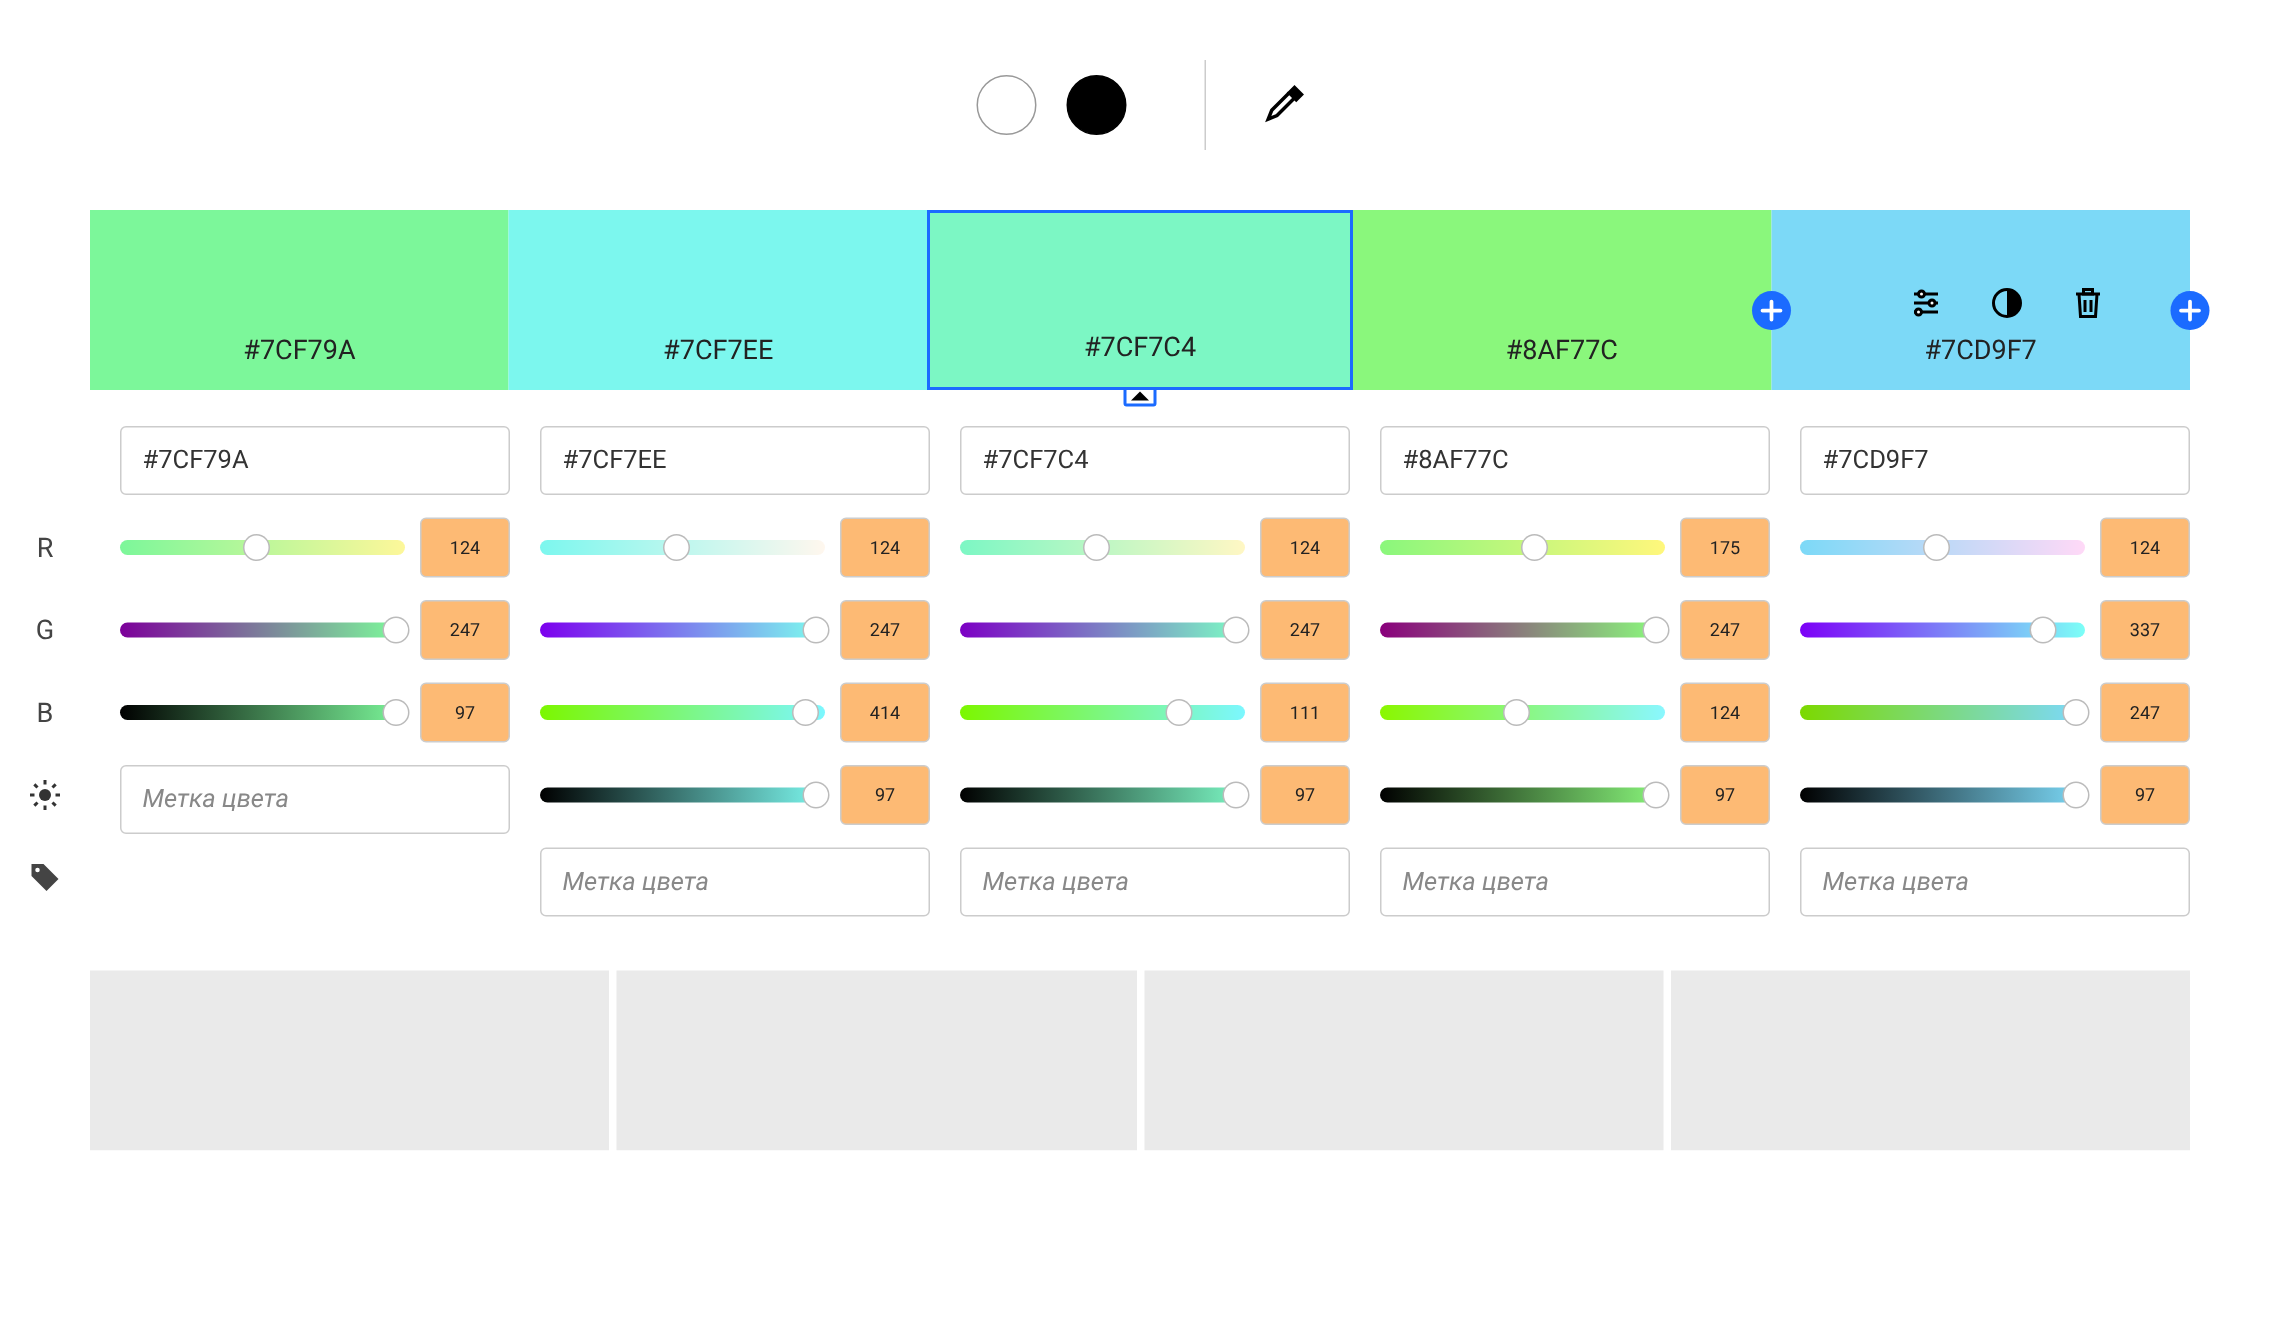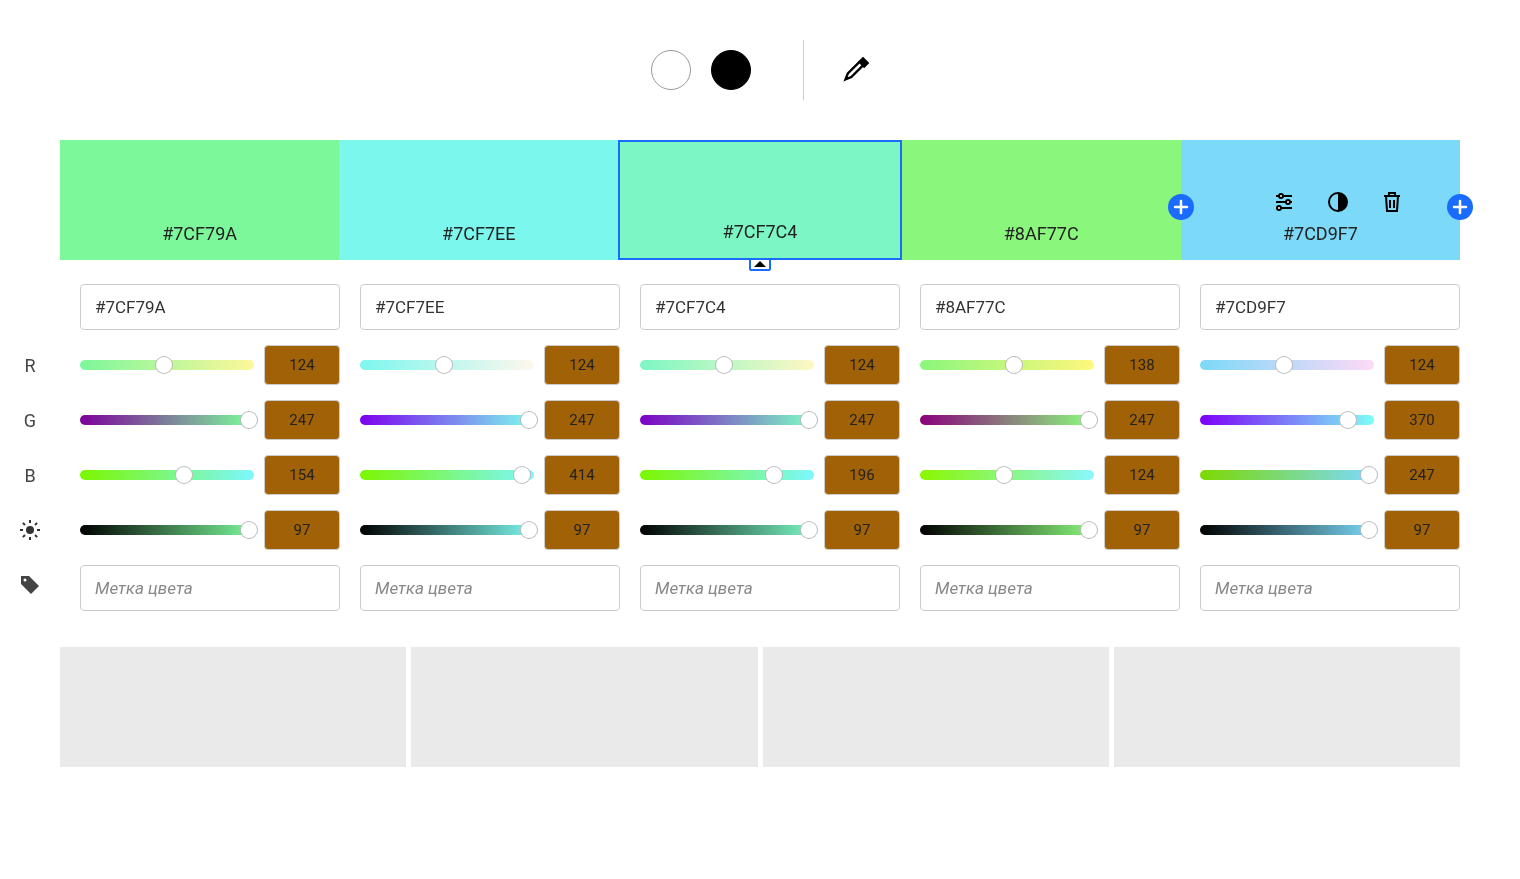--- a/index.html
+++ b/index.html
@@ -167,29 +167,29 @@
     top: -3px;
     width: 16px;
     height: 16px;
     border-radius: 50%;
     background: #fff;
     border: 2px solid #fff;
     box-shadow: 0 0 0 1px #bbb;
     transform: translateX(-50%);
   }
   .slider-val {
-    width: 76px;
+    width: 60px;
     height: 40px;
     border: 1px solid #ccc;
     border-radius: 4px;
-    font-size: 15px;
-    display: flex;
-    align-items: center;
-    justify-content: center;
-    background: #a16207;
+    font-size: 12px;
+    display: flex;
+    align-items: center;
+    justify-content: center;
+    background: #fdba74;
   }
 
   
   .swatch-row-2 {
     display: flex;
     width: 1400px;
     margin: 36px 60px 0;
   }
   .swatch-row-2 .swatch-cell2 {
     flex: 1;
@@ -306,26 +306,20 @@
     </div>
     <div class="slider-val">124</div>
   </div>
     <div class="slider-row">
     <div class="slider-track" style="background:linear-gradient(to right,#7C009A,#7CFF9A)">
       <div class="slider-handle" style="left:97%"></div>
     </div>
     <div class="slider-val">247</div>
   </div>
     <div class="slider-row">
-    <div class="slider-track" style="background:linear-gradient(to right,#7CF700,#7CF7FF)">
-      <div class="slider-handle" style="left:60%"></div>
-    </div>
-    <div class="slider-val">154</div>
-  </div>
-    <div class="slider-row">
     <div class="slider-track" style="background:linear-gradient(to right,#000000,#7CF79A)">
       <div class="slider-handle" style="left:97%"></div>
     </div>
     <div class="slider-val">97</div>
   </div>
     <div class="label-input">Метка цвета</div>
   </div>
     <div class="column">
     <div class="hex-input">#7CF7EE</div>
     <div class="slider-row">
@@ -365,37 +359,37 @@
     <div class="slider-row">
     <div class="slider-track" style="background:linear-gradient(to right,#7C00C4,#7CFFC4)">
       <div class="slider-handle" style="left:97%"></div>
     </div>
     <div class="slider-val">247</div>
   </div>
     <div class="slider-row">
     <div class="slider-track" style="background:linear-gradient(to right,#7CF700,#7CF7FF)">
       <div class="slider-handle" style="left:77%"></div>
     </div>
-    <div class="slider-val">196</div>
+    <div class="slider-val">111</div>
   </div>
     <div class="slider-row">
     <div class="slider-track" style="background:linear-gradient(to right,#000000,#7CF7C4)">
       <div class="slider-handle" style="left:97%"></div>
     </div>
     <div class="slider-val">97</div>
   </div>
     <div class="label-input">Метка цвета</div>
   </div>
     <div class="column">
     <div class="hex-input">#8AF77C</div>
     <div class="slider-row">
     <div class="slider-track" style="background:linear-gradient(to right,#8AF77C,#FFF77C)">
       <div class="slider-handle" style="left:54%"></div>
     </div>
-    <div class="slider-val">138</div>
+    <div class="slider-val">175</div>
   </div>
     <div class="slider-row">
     <div class="slider-track" style="background:linear-gradient(to right,#8A007C,#8AFF7C)">
       <div class="slider-handle" style="left:97%"></div>
     </div>
     <div class="slider-val">247</div>
   </div>
     <div class="slider-row">
     <div class="slider-track" style="background:linear-gradient(to right,#8AF700,#8AF7FF)">
       <div class="slider-handle" style="left:48%"></div>
@@ -415,21 +409,21 @@
     <div class="slider-row">
     <div class="slider-track" style="background:linear-gradient(to right,#7CD9F7,#FFD9F7)">
       <div class="slider-handle" style="left:48%"></div>
     </div>
     <div class="slider-val">124</div>
   </div>
     <div class="slider-row">
     <div class="slider-track" style="background:linear-gradient(to right,#7C00F7,#7CFFF7)">
       <div class="slider-handle" style="left:85%"></div>
     </div>
-    <div class="slider-val">370</div>
+    <div class="slider-val">337</div>
   </div>
     <div class="slider-row">
     <div class="slider-track" style="background:linear-gradient(to right,#7CD900,#7CD9FF)">
       <div class="slider-handle" style="left:97%"></div>
     </div>
     <div class="slider-val">247</div>
   </div>
     <div class="slider-row">
     <div class="slider-track" style="background:linear-gradient(to right,#000000,#7CD9F7)">
       <div class="slider-handle" style="left:97%"></div>

